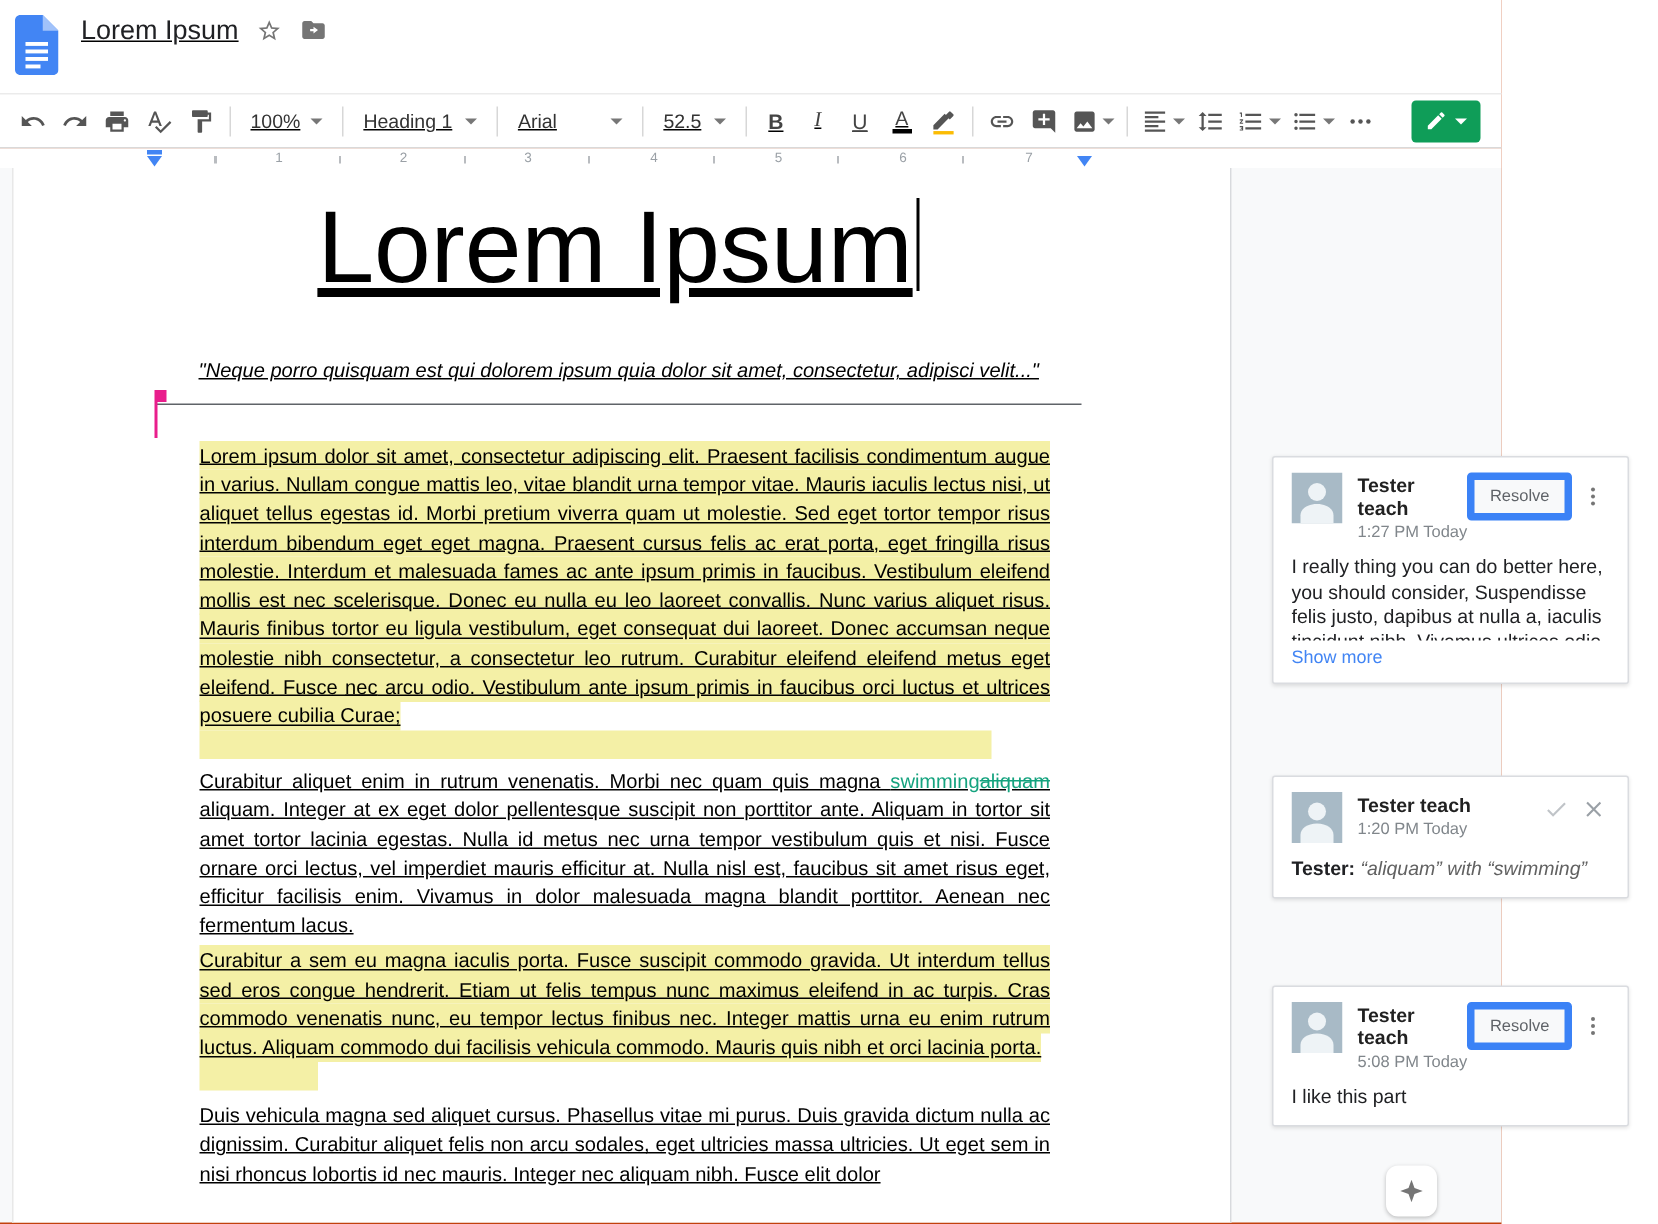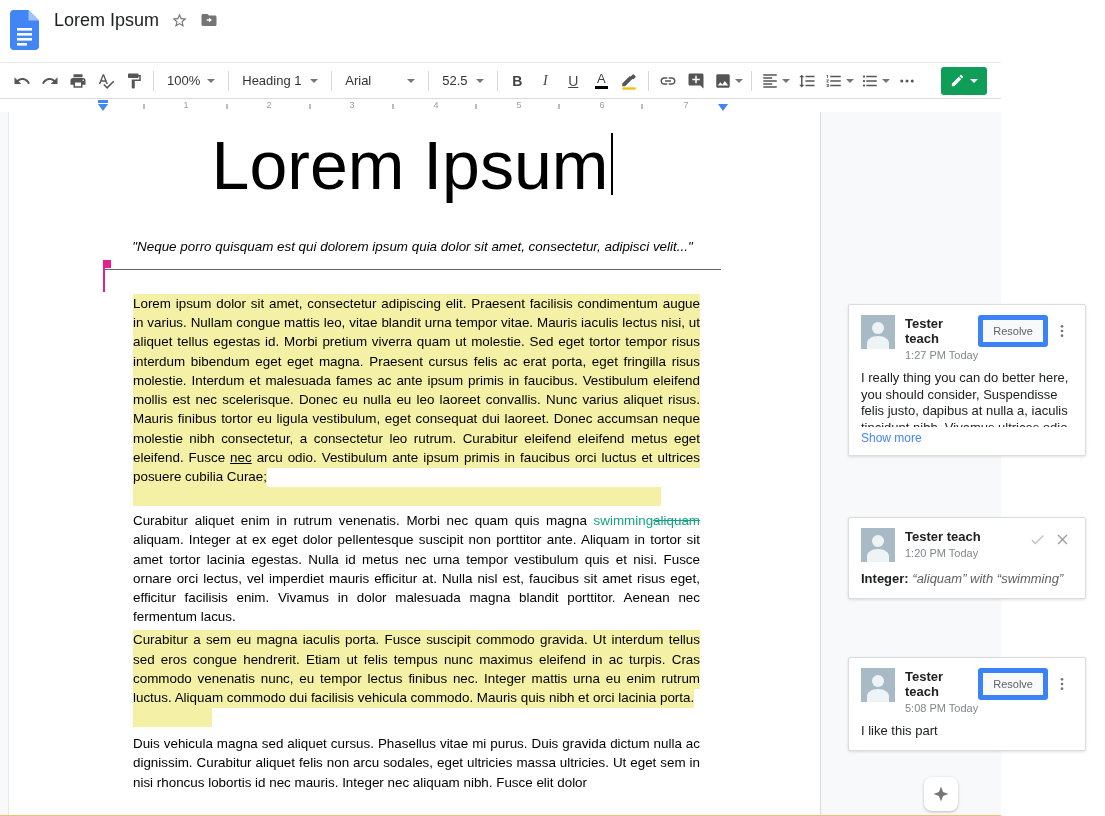--- a/index.html
+++ b/index.html
@@ -1,18 +1,18 @@
 <!DOCTYPE html>
 <html><head>
 <meta charset="utf-8">
 <style>
   * { box-sizing: border-box; margin: 0; padding: 0; }
   html,body { width:1105px; height:816px; overflow:hidden; background:#fff;
     font-family:"Liberation Sans", sans-serif; }
-  .app { width:1001px; height:816px; position:relative; background:#fdba74; }
+  .app { width:1001px; height:816px; position:relative; background:#c2410c;text-decoration:underline; }
 
   
   .header { height:62px; display:flex; align-items:flex-start; padding:8px 12px 0 10px; background:#fff; }
   .logo { width:34px; padding-top:2px; cursor:pointer; }
   .head-col { margin-left:10px; }
   .title-row { display:flex; align-items:center; gap:12px; height:24px; }
   .doc-title { font-size:18px; color:#202124; }
   .title-ic { display:flex; align-items:center; }
   .menu-row { display:flex; align-items:center; margin-top:4px; }
   .menu { font-size:13px; color:#202124; padding:4px 8px; cursor:pointer; border-radius:2px; }
@@ -341,21 +341,21 @@
                   <path d="M9 16.17L4.83 12l-1.42 1.41L9 19 21 7l-1.41-1.41z" fill="#c0c4c8"></path>
                 </svg>
               </div>
             <div class="icon-btn">
                 <svg width="17" height="17" viewBox="0 0 24 24">
                   <path d="M19 6.41L17.59 5 12 10.59 6.41 5 5 6.41 10.59 12 5 17.59 6.41 19 12 13.41 17.59 19 19 17.59 13.41 12z" fill="#9aa0a6"></path>
                 </svg>
               </div>
           </div>
         </div>
-        <div class="c-body"><span class="rep-label">Integer:</span> <span class="rep-text">“aliquam” with “swimming”</span></div>
+        <div class="c-body"><span class="rep-label">Tester:</span> <span class="rep-text">“aliquam” with “swimming”</span></div>
       </div>
 
       <div class="comment-card" style="top:545px">
         <div class="c-head">
           <svg class="c-avatar" viewBox="0 0 34 34">
               <rect width="34" height="34" fill="#a8bac6"></rect>
               <circle cx="17" cy="13" r="6" fill="#eef3f6"></circle>
               <path d="M17 21c-6.5 0-11 3.4-11 7.5V34h22v-5.5c0-4.1-4.5-7.5-11-7.5z" fill="#eef3f6"></path>
             </svg>
           <div class="c-meta">

